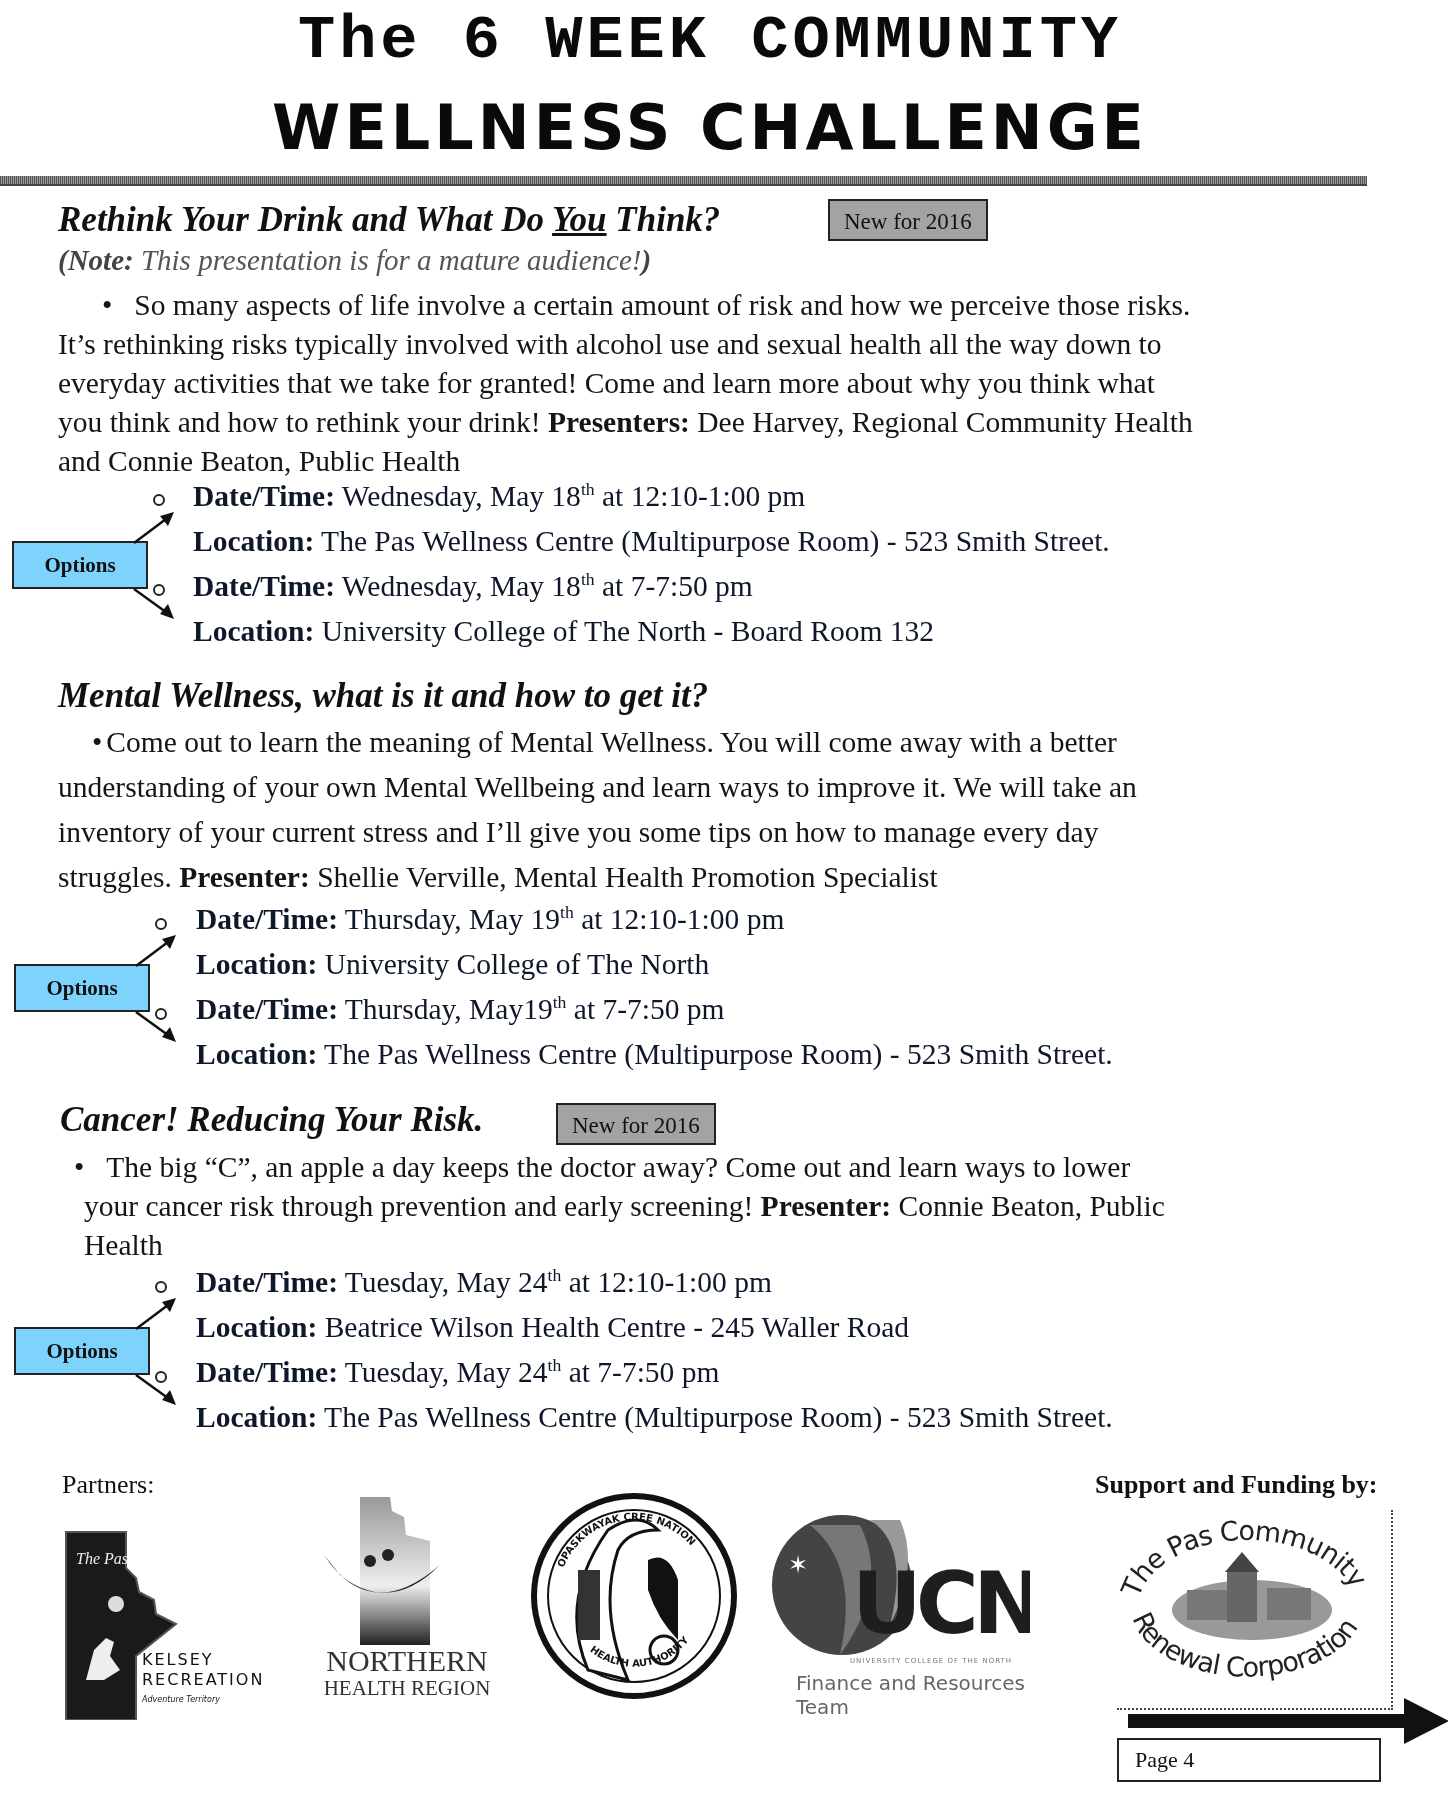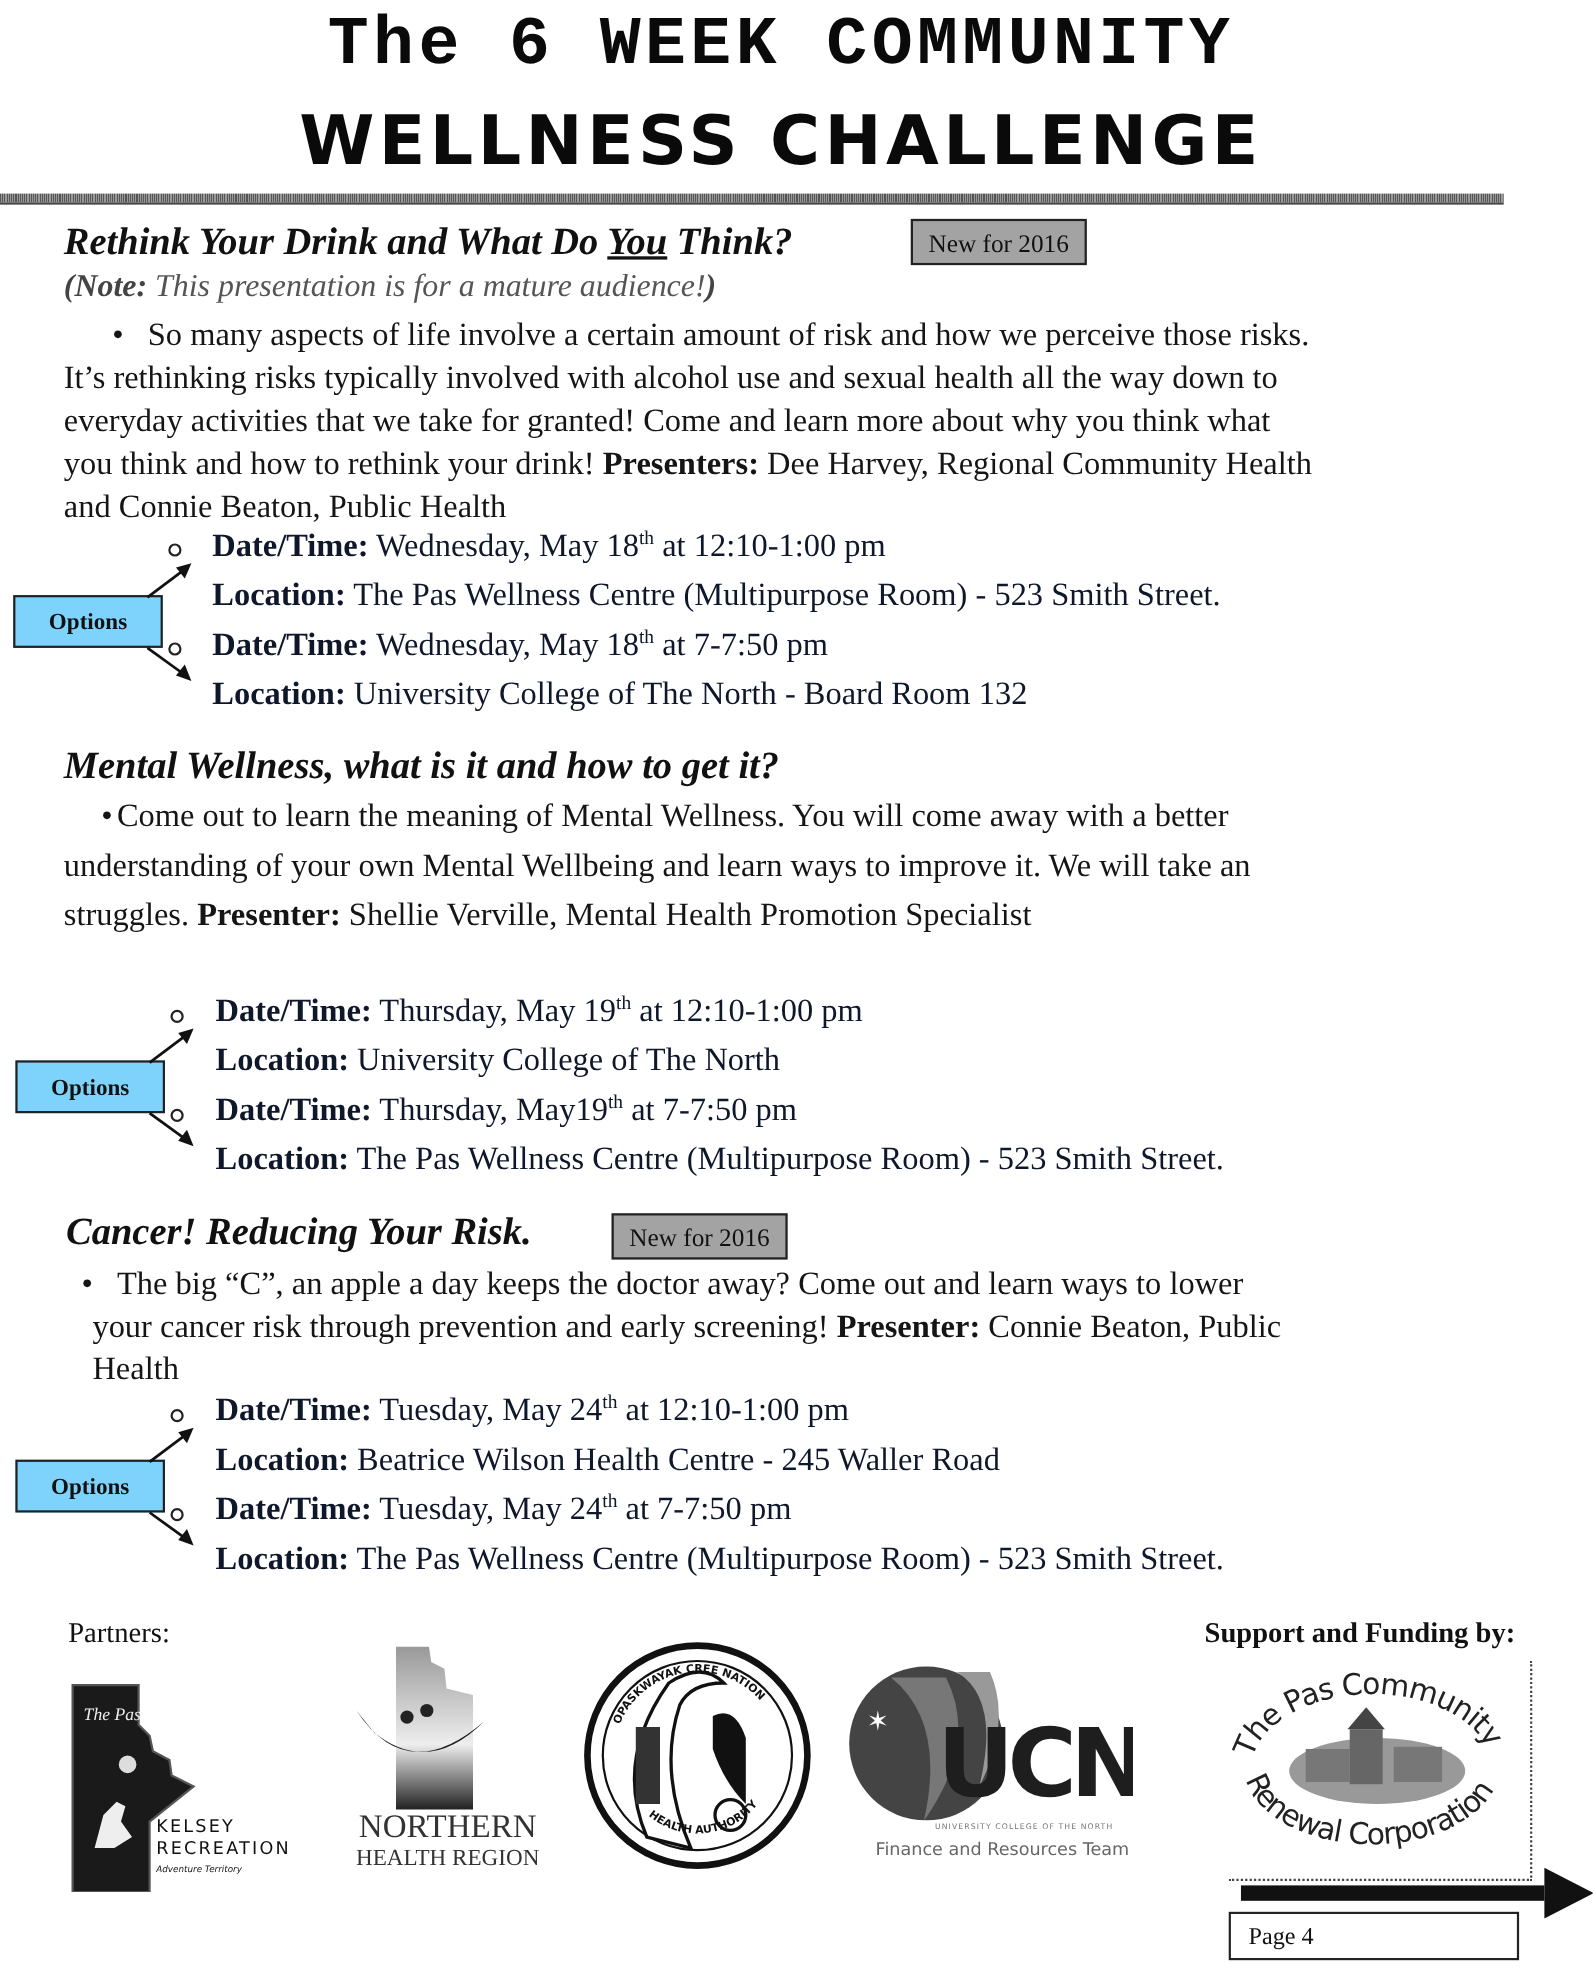--- a/index.html
+++ b/index.html
@@ -90,20 +90,21 @@
   <line x1="4" y1="33" x2="40" y2="6" stroke="#111" stroke-width="2.5"></line>
   <polygon points="44,2 30,6 38,16" fill="#111"></polygon>
   <line x1="4" y1="79" x2="40" y2="105" stroke="#111" stroke-width="2.5"></line>
   <polygon points="44,109 30,104 38,94" fill="#111"></polygon>
 </svg>
 
 <div class="h" style="left:58px; top:676px;">Mental Wellness, what is it and how to get it?</div>
 <div class="para" style="left:58px; top:720px; width:1360px; line-height:45px;">
   <div style="padding-left:34px;"><span class="bullet">•</span><span style="margin-left:4px;">Come out to learn the meaning of Mental Wellness. You will come away with a better</span></div>
   <div>understanding of your own Mental Wellbeing and learn ways to improve it. We will take an</div>
+  <div>inventory of your current stress and I’ll give you some tips on how to manage every day</div>
   <div><span>struggles. </span><b>Presenter:</b><span>  Shellie Verville, Mental Health Promotion Specialist</span></div>
 </div>
 
 <div class="circle" style="left:155px; top:918px;"></div>
 <div class="opt" style="left:196px; top:903px;"><b>Date/Time:</b><span> Thursday, May 19</span><sup>th</sup><span> at 12:10-1:00 pm</span></div>
 <div class="opt" style="left:196px; top:948px;"><b>Location:</b><span> University College of The North</span></div>
 <div class="circle" style="left:155px; top:1008px;"></div>
 <div class="opt" style="left:196px; top:993px;"><b>Date/Time:</b><span> Thursday, May19</span><sup>th</sup><span> at 7-7:50 pm</span></div>
 <div class="opt" style="left:196px; top:1038px;"><b>Location:</b><span> The Pas Wellness Centre (Multipurpose Room) - 523 Smith Street.</span></div>
 <div class="optbox" style="left:14px; top:964px;">Options</div>
@@ -192,21 +193,21 @@
 
 <div class="logo" style="left:770px; top:1505px; width:260px; height:200px;">
   <svg width="260" height="150">
     <circle cx="72" cy="80" r="70" fill="#444"></circle>
     <path d="M40,20 Q90,60 70,150 Q120,80 90,20 Z" fill="#777"></path>
     <path d="M100,15 Q140,40 120,120 Q150,60 130,15 Z" fill="#999"></path>
     <text x="18" y="68" fill="#fff" font-size="24" font-family="DejaVu Sans, sans-serif">✶</text>
     <text x="82" y="128" font-family="DejaVu Sans, sans-serif" font-weight="bold" font-size="86" fill="#1e1e1e" letter-spacing="-6">UCN</text>
   </svg>
   <div style="position:absolute; left:80px; top:152px; font-size:7px; color:#777; letter-spacing:1px; font-family:'DejaVu Sans', sans-serif;">UNIVERSITY COLLEGE OF THE NORTH</div>
-  <div style="position:absolute; left:26px; top:166px; font-size:16px; color:#666; font-family:'DejaVu Sans', sans-serif;">Finance and Resources Team</div>
+  <div style="position:absolute; left:26px; top:166px; font-size:20px; color:#666; font-family:'DejaVu Sans', sans-serif;">Finance and Resources Team</div>
 </div>
 
 <div class="logo" style="left:1117px; top:1510px; width:276px; height:200px; border-right:2px dotted #444; border-bottom:2px dotted #444; box-sizing:border-box;">
   <svg width="270" height="196">
     <defs>
       <path id="rcTop" d="M20,100 A110,70 0 0 1 240,100"></path>
       <path id="rcBot" d="M14,96 A115,70 0 0 0 246,96"></path>
     </defs>
     <ellipse cx="135" cy="100" rx="80" ry="30" fill="#999"></ellipse>
     <rect x="110" y="62" width="30" height="50" fill="#666"></rect>

